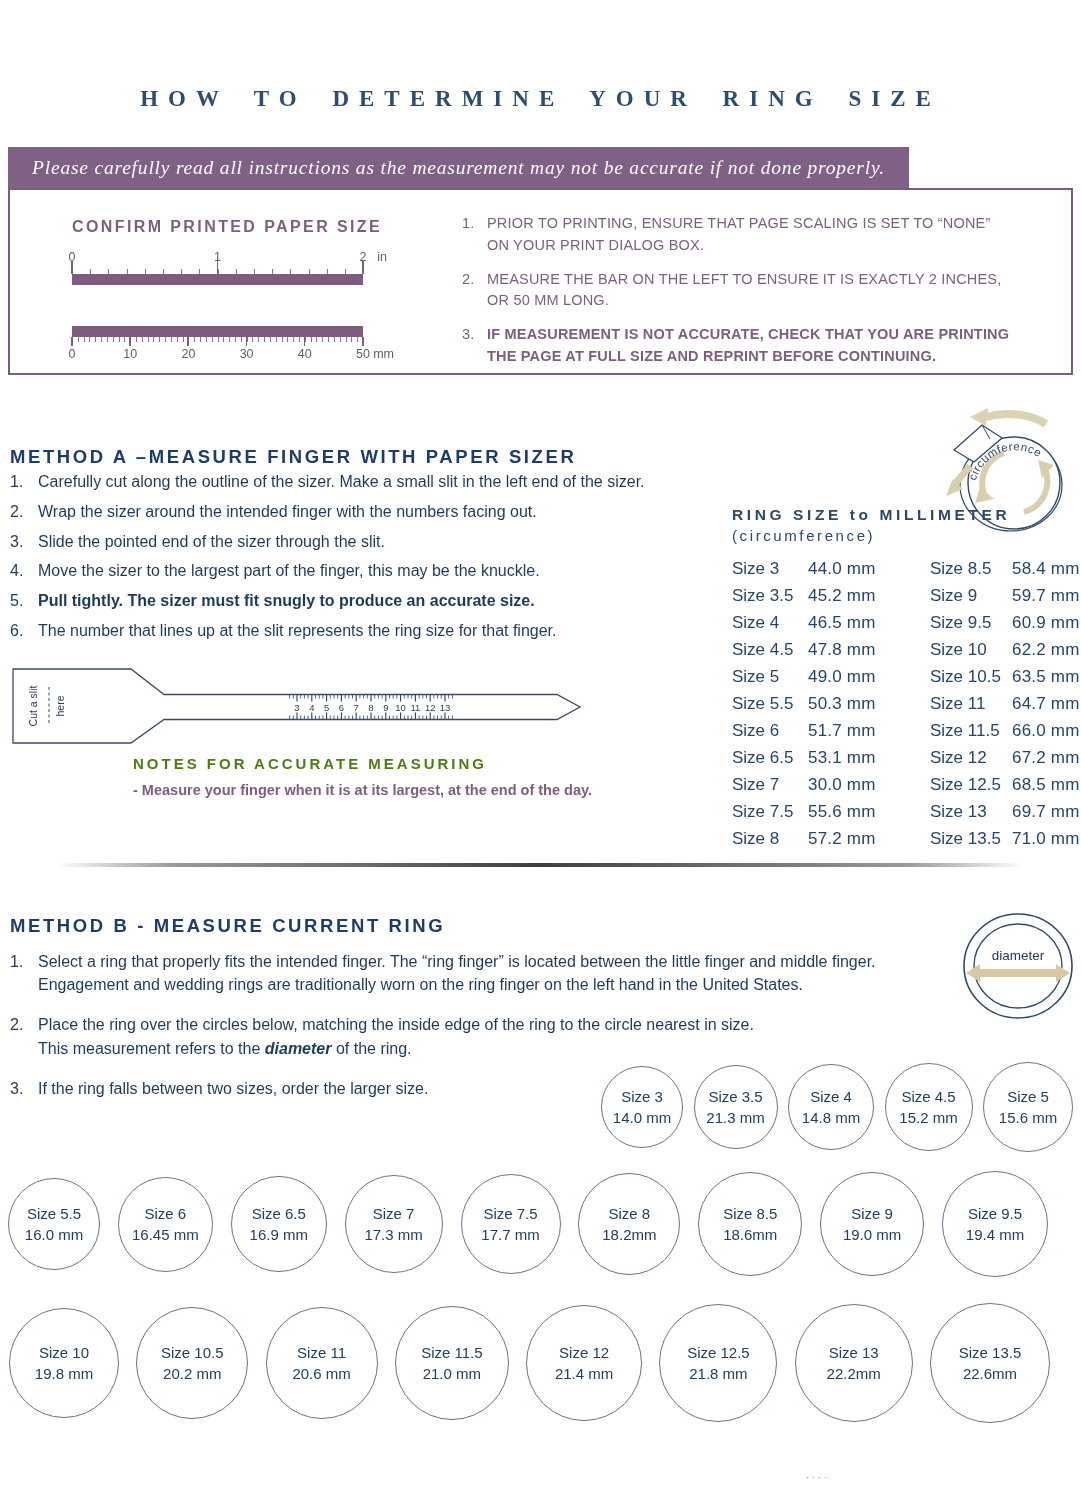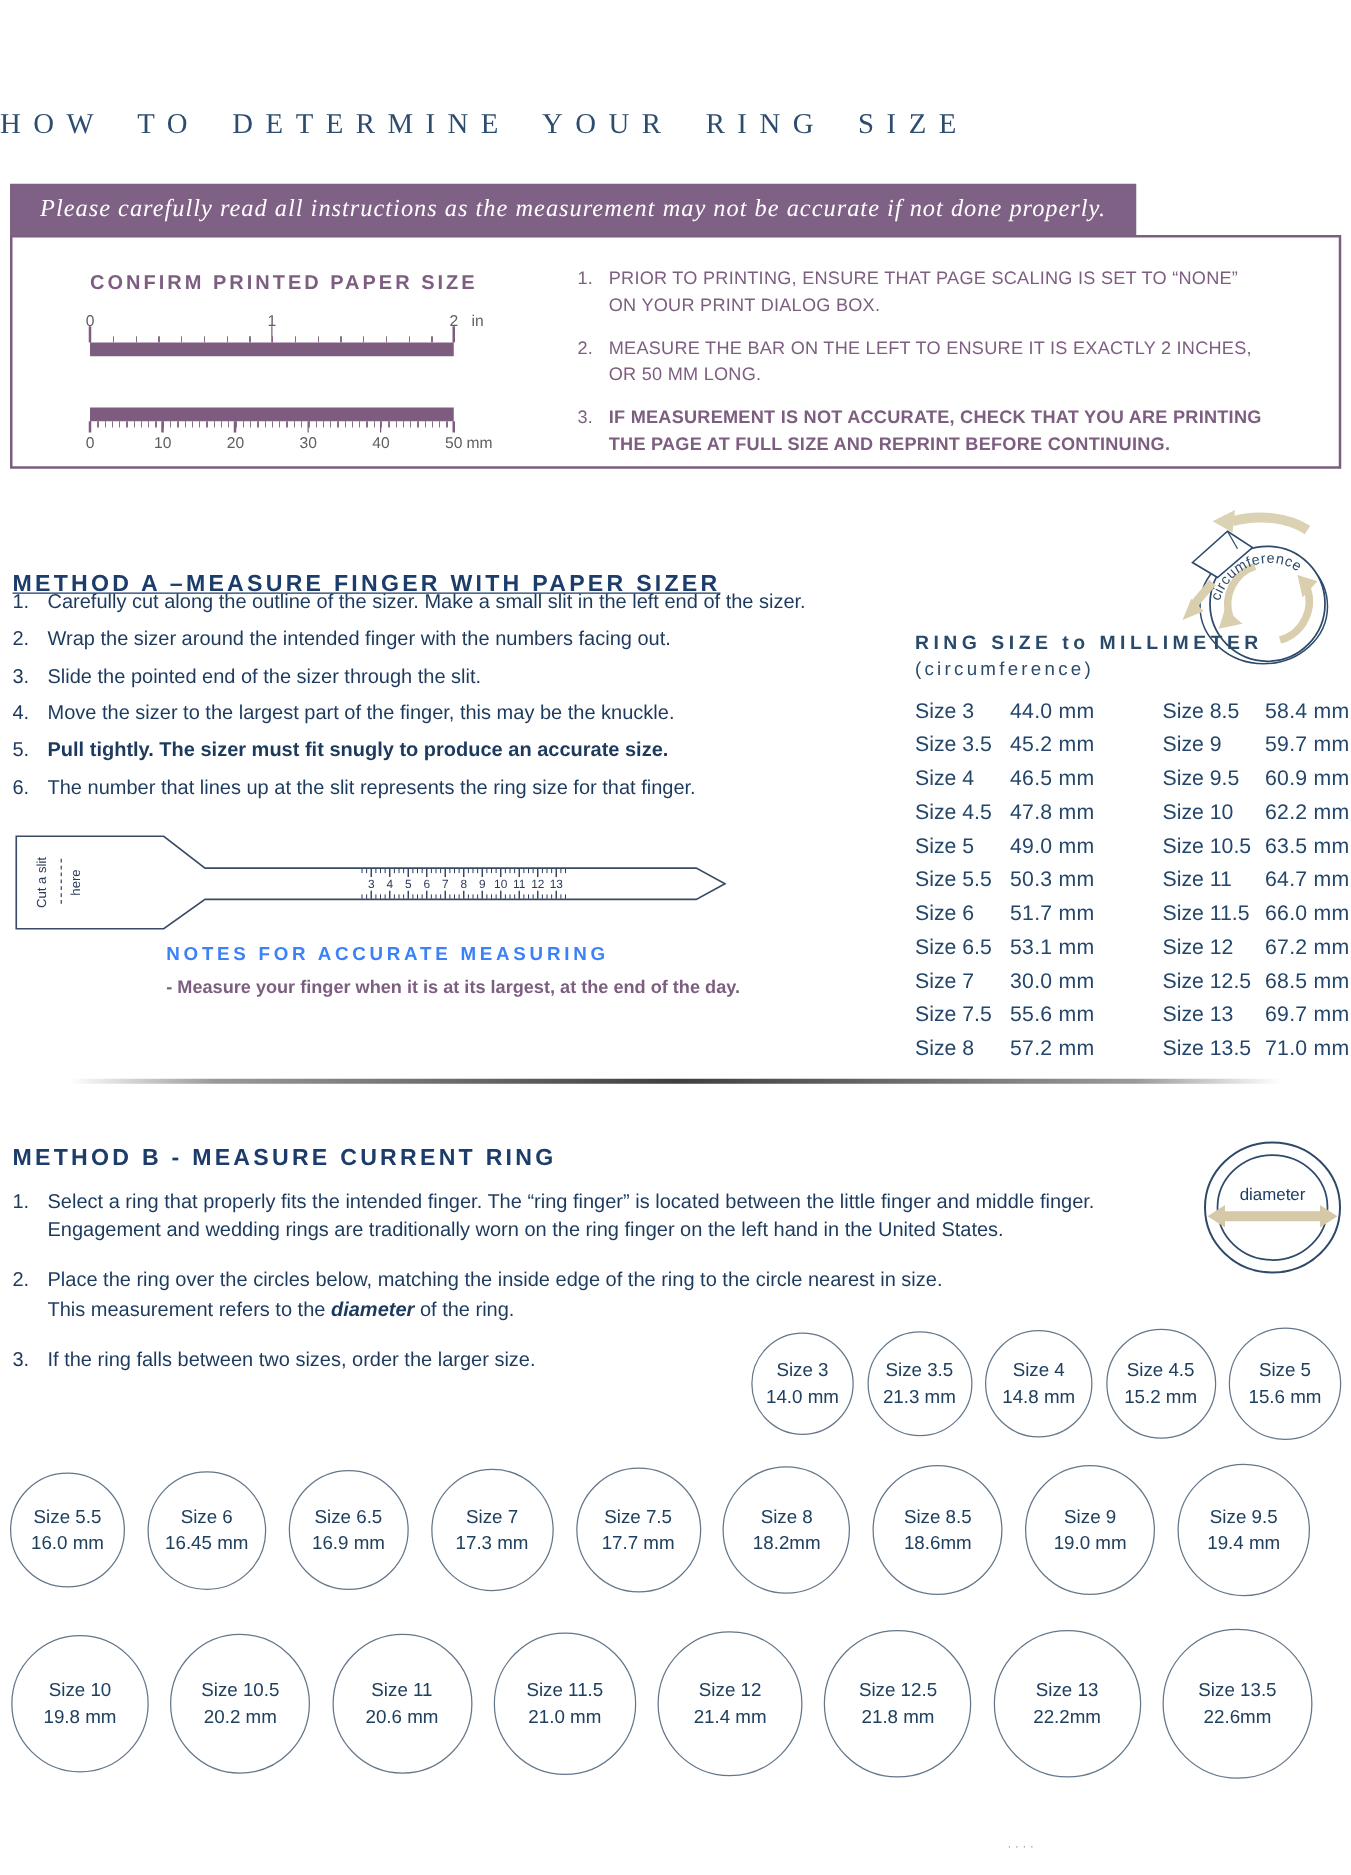--- a/index.html
+++ b/index.html
@@ -1,20 +1,20 @@
 <!DOCTYPE html>
 <html><head>
 <meta charset="utf-8">
 <style>
   * { margin:0; padding:0; box-sizing:border-box; }
   body { background:#ffffff; font-family:"Liberation Sans", sans-serif; }
   .page { position:relative; width:1081px; height:1500px; background:#fff; overflow:hidden; }
 
-  .page-title { position:absolute; top:86px; left:0; right:0; 
-    font-family:"Liberation Serif", serif; font-weight:400; font-size:23px;
+  .page-title { position:absolute; top:86px; left:0; right:0; text-align:center;
+    font-family:"Liberation Serif", serif; font-weight:700; font-size:23px;
     letter-spacing:10px; word-spacing:10px; color:#2d4d70; }
 
   .banner { position:absolute; left:8px; top:147px; width:901px; height:41px;
     background:#7e6184; display:flex; align-items:center; justify-content:center; }
   .banner span { font-family:"Liberation Serif", serif; font-style:italic;
     font-size:19.5px; color:#ffffff; letter-spacing:0.8px; }
 
   .paper-box { position:absolute; left:8px; top:188px; width:1065px; height:187px;
     border:2px solid #7c5d80; background:#fff; }
   .pb-heading { position:absolute; left:62px; top:28px; font-size:16px; font-weight:700;
@@ -39,42 +39,42 @@
 
   .pb-instructions { position:absolute; left:452px; top:23px; width:600px; }
   .pb-item { display:flex; gap:7px; margin-bottom:12px; font-size:14.5px;
     color:#7d5e81; line-height:1.5; letter-spacing:0.2px; }
   .pb-num { flex:0 0 18px; }
   .pb-text { white-space:pre-line; }
   .pb-text.bold { font-weight:700; }
 
   .section-heading { position:absolute; left:10px; font-size:18.5px; font-weight:700;
     letter-spacing:2.6px; color:#1c3d6b; }
-  .ma-heading { top:456px;text-decoration:underline; }
+  .ma-heading { top:446px; }
   .mb-heading { top:915px; }
 
   .ma-steps { position:absolute; left:10px; top:473px; width:700px; }
   .ma-item { display:flex; gap:8px; margin-bottom:11.8px; font-size:16px; color:#1c3a5e; }
   .ma-num { flex:0 0 20px; }
   .ma-text.bold { font-weight:700; }
 
   .circ-illus { position:absolute; left:942px; top:408px; width:140px; height:130px; }
   .diam-illus { position:absolute; left:955px; top:908px; width:126px; height:117px; }
 
   .size-table { position:absolute; left:732px; top:506px; }
   .st-h1 { font-size:15.5px; font-weight:600; letter-spacing:3.6px; color:#2a4a6c; }
   .st-h2 { font-size:15px; font-weight:400; letter-spacing:2.6px; color:#2a4a6c; margin-top:3px; }
   .st-grid { margin-top:15px; display:grid; grid-template-columns:76px 122px 82px 95px;
     row-gap:7px; font-size:17px; color:#24466a; }
   .st-mm { letter-spacing:0.2px; }
 
   .sizer { position:absolute; left:12px; top:659px; width:570px; height:86px; }
 
   .notes-heading { position:absolute; left:133px; top:755px; font-size:15px; font-weight:700;
-    letter-spacing:3px; color:#3b82f6; }
+    letter-spacing:3px; color:#4d7c0f; }
   .notes-items { position:absolute; left:133px; top:780px; font-size:14.5px; font-weight:700;
     color:#7d5e81; line-height:1.5; }
 
   .divider { position:absolute; left:55px; top:863px; width:970px; height:4px; border-radius:2px;
     background:linear-gradient(to right, rgba(130,130,130,0), #9a9a9a 12%, #3f3f3f 50%, #9a9a9a 88%, rgba(130,130,130,0)); }
 
   .mb-steps { position:absolute; left:10px; top:950px; width:880px; }
   .mb-item { display:flex; gap:8px; margin-bottom:17px; font-size:16px; color:#1c3a5e; line-height:1.45; }
   .mb-num { flex:0 0 20px; }
   .mb-em { font-weight:700; font-style:italic; }

